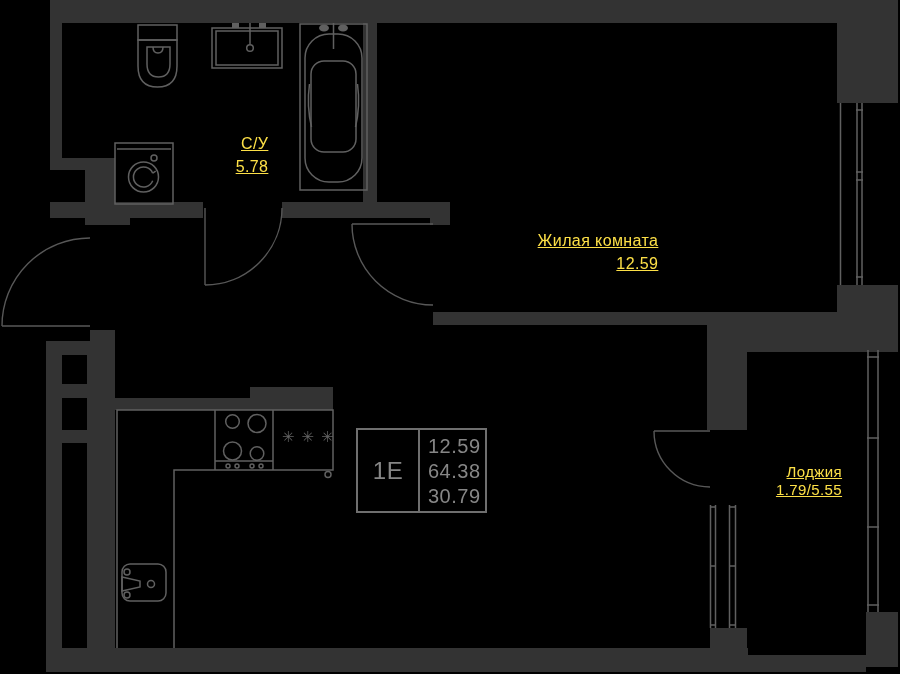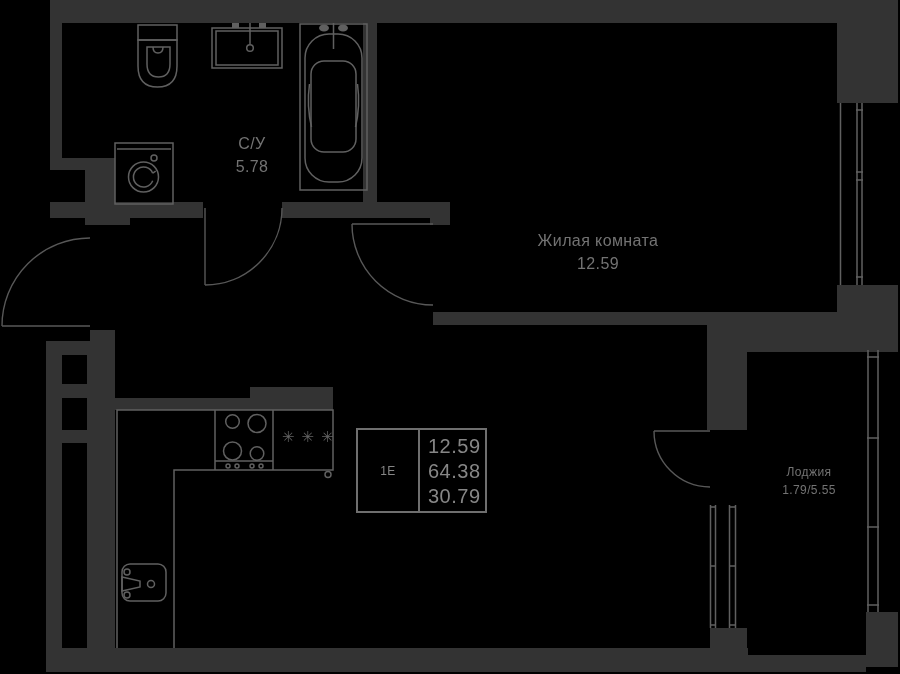--- a/index.html
+++ b/index.html
@@ -2,31 +2,31 @@
 <html><head>
 <meta charset="utf-8">
 <style>
   html,body{margin:0;padding:0;background:#000;}
   .stage{
     position:relative;width:900px;height:674px;background:#000000;
     overflow:hidden;font-family:"Liberation Sans",sans-serif;
   }
   .plan-svg{position:absolute;left:0;top:0;}
   .room-label{
-    position:absolute;transform:translateX(-50%);text-align:center;
-    color:#737373;font-size:16px;line-height:23px;letter-spacing:.4px;white-space:nowrap;
+    position:absolute;transform:translateX(-50%);text-align:right;
+    color:#fde047;font-size:16px;line-height:23px;letter-spacing:.4px;white-space:nowrap;text-decoration:underline;
   }
-  .room-label.small{font-size:12px;line-height:18px;}
+  .room-label.small{font-size:15px;line-height:18px;}
   .unit-box{
     position:absolute;left:356px;top:428px;width:131px;height:85px;
     box-sizing:border-box;border:2px solid #6f6f6f;display:flex;color:#868686;
   }
   .unit-box .type-cell{
     width:62px;box-sizing:border-box;border-right:2px solid #6f6f6f;
-    display:flex;align-items:center;justify-content:center;font-size:12px;letter-spacing:.5px;
+    display:flex;align-items:center;justify-content:center;font-size:24px;letter-spacing:.5px;
   }
   .unit-box .values-cell{
     flex:1;padding:4px 0 0 8px;font-size:20px;line-height:25px;letter-spacing:.5px;
   }
   .fridge-symbol{
     position:absolute;left:275px;top:428px;width:58px;text-align:center;
     color:#636363;font-size:15px;letter-spacing:7px;text-indent:7px;line-height:18px;
   }
 </style>
 </head>

